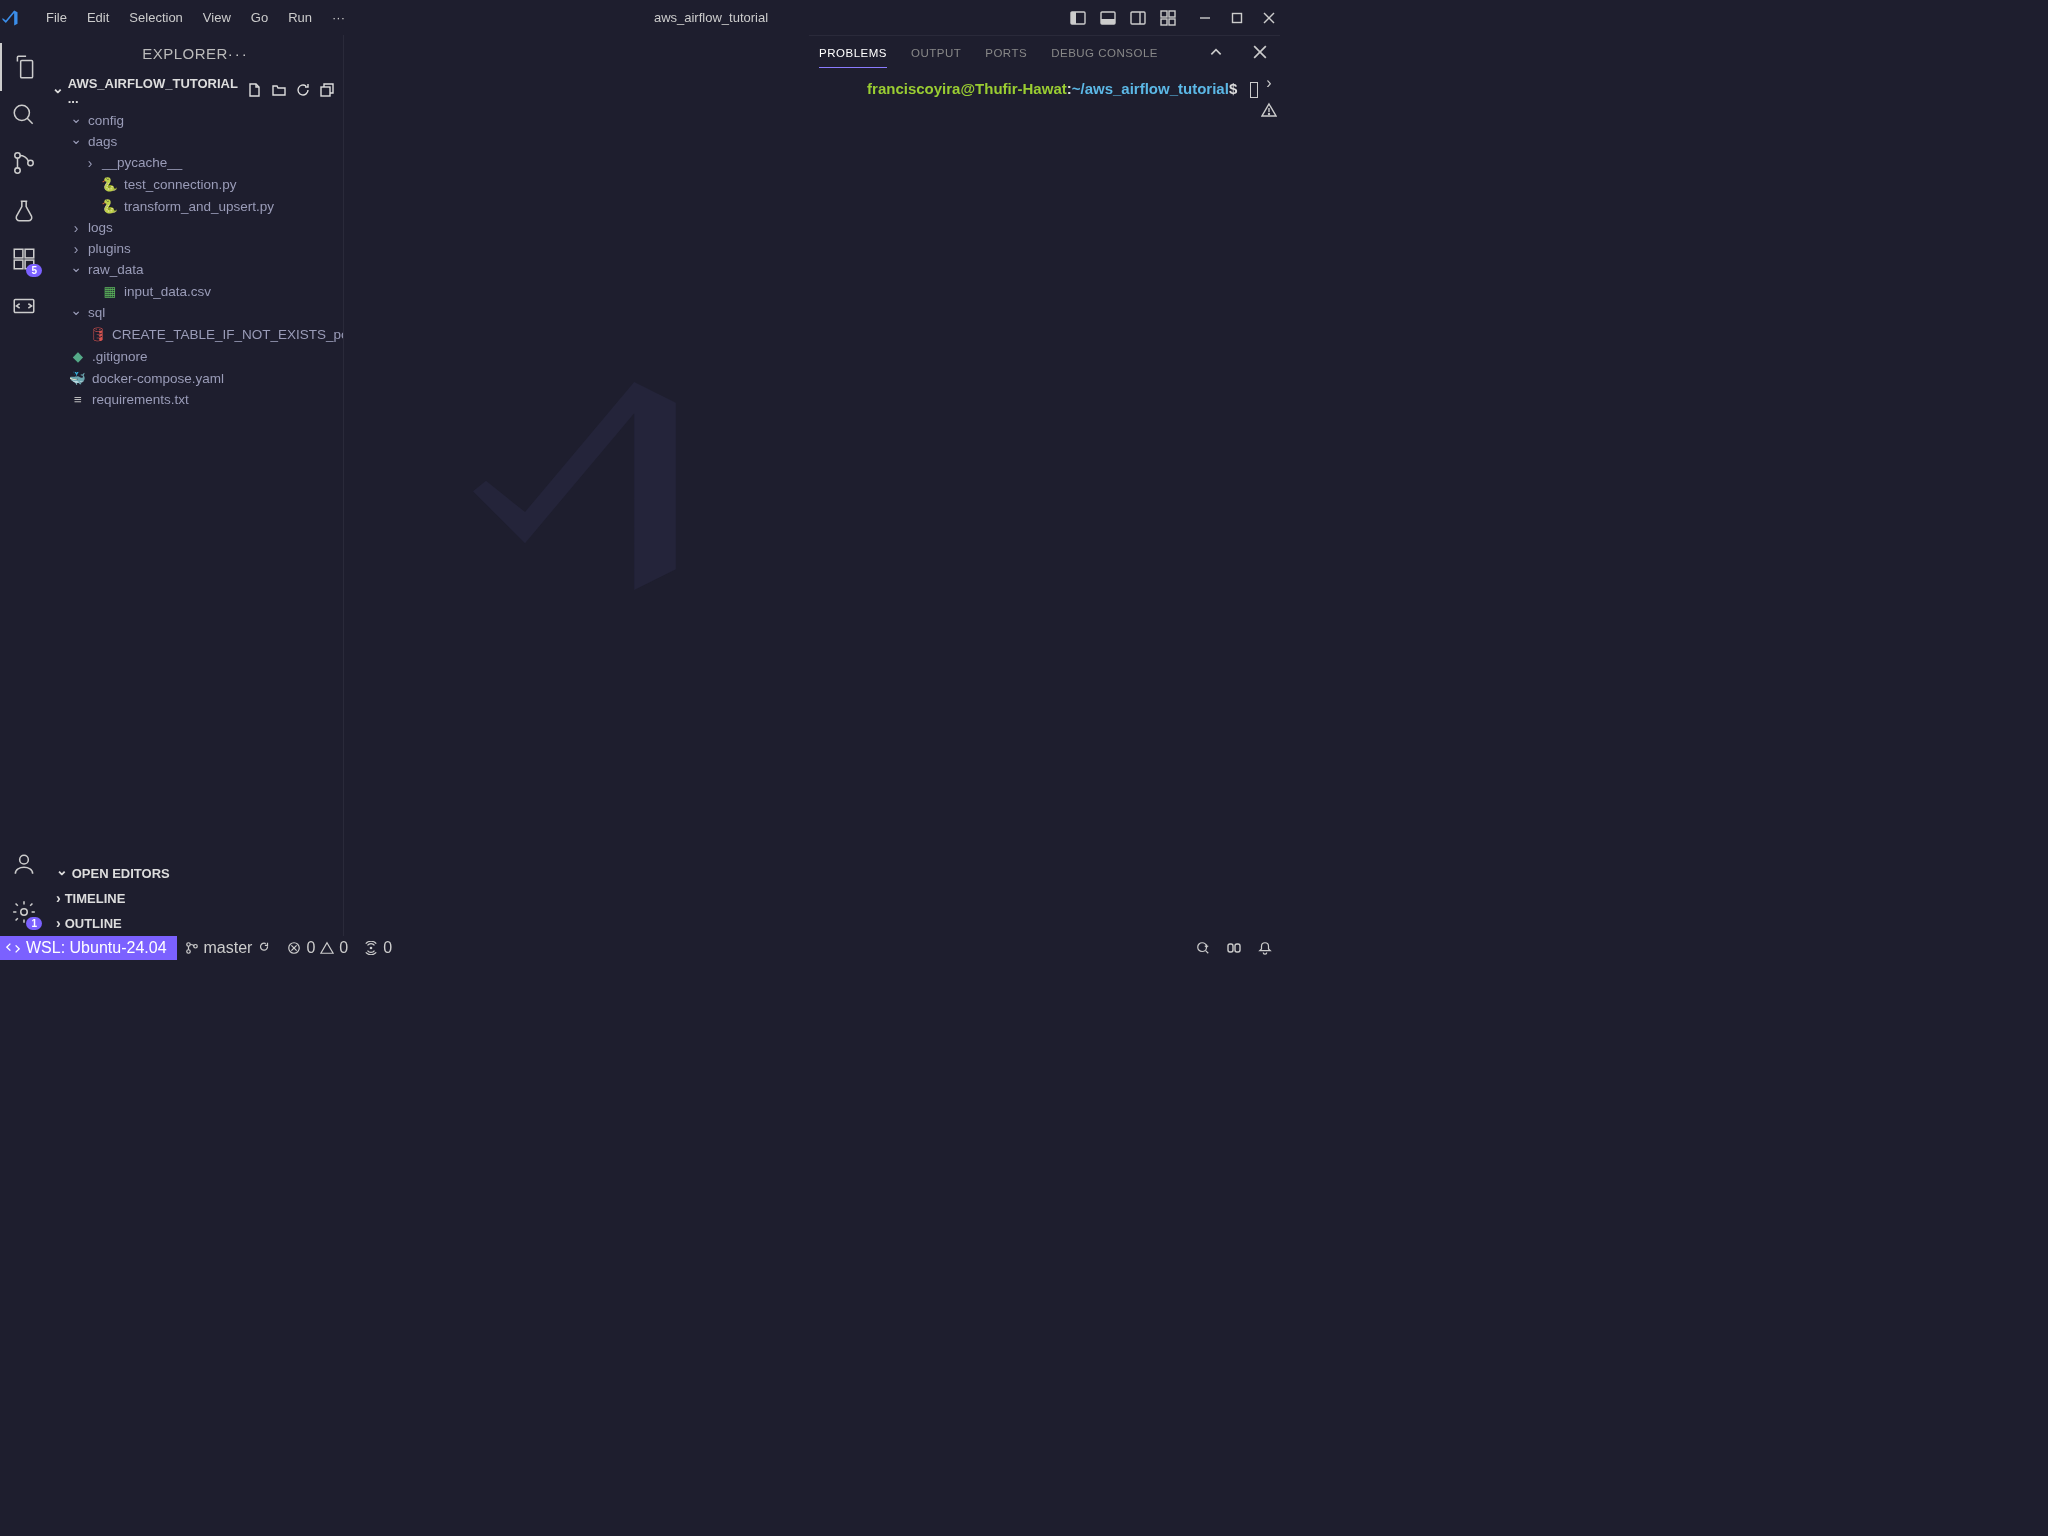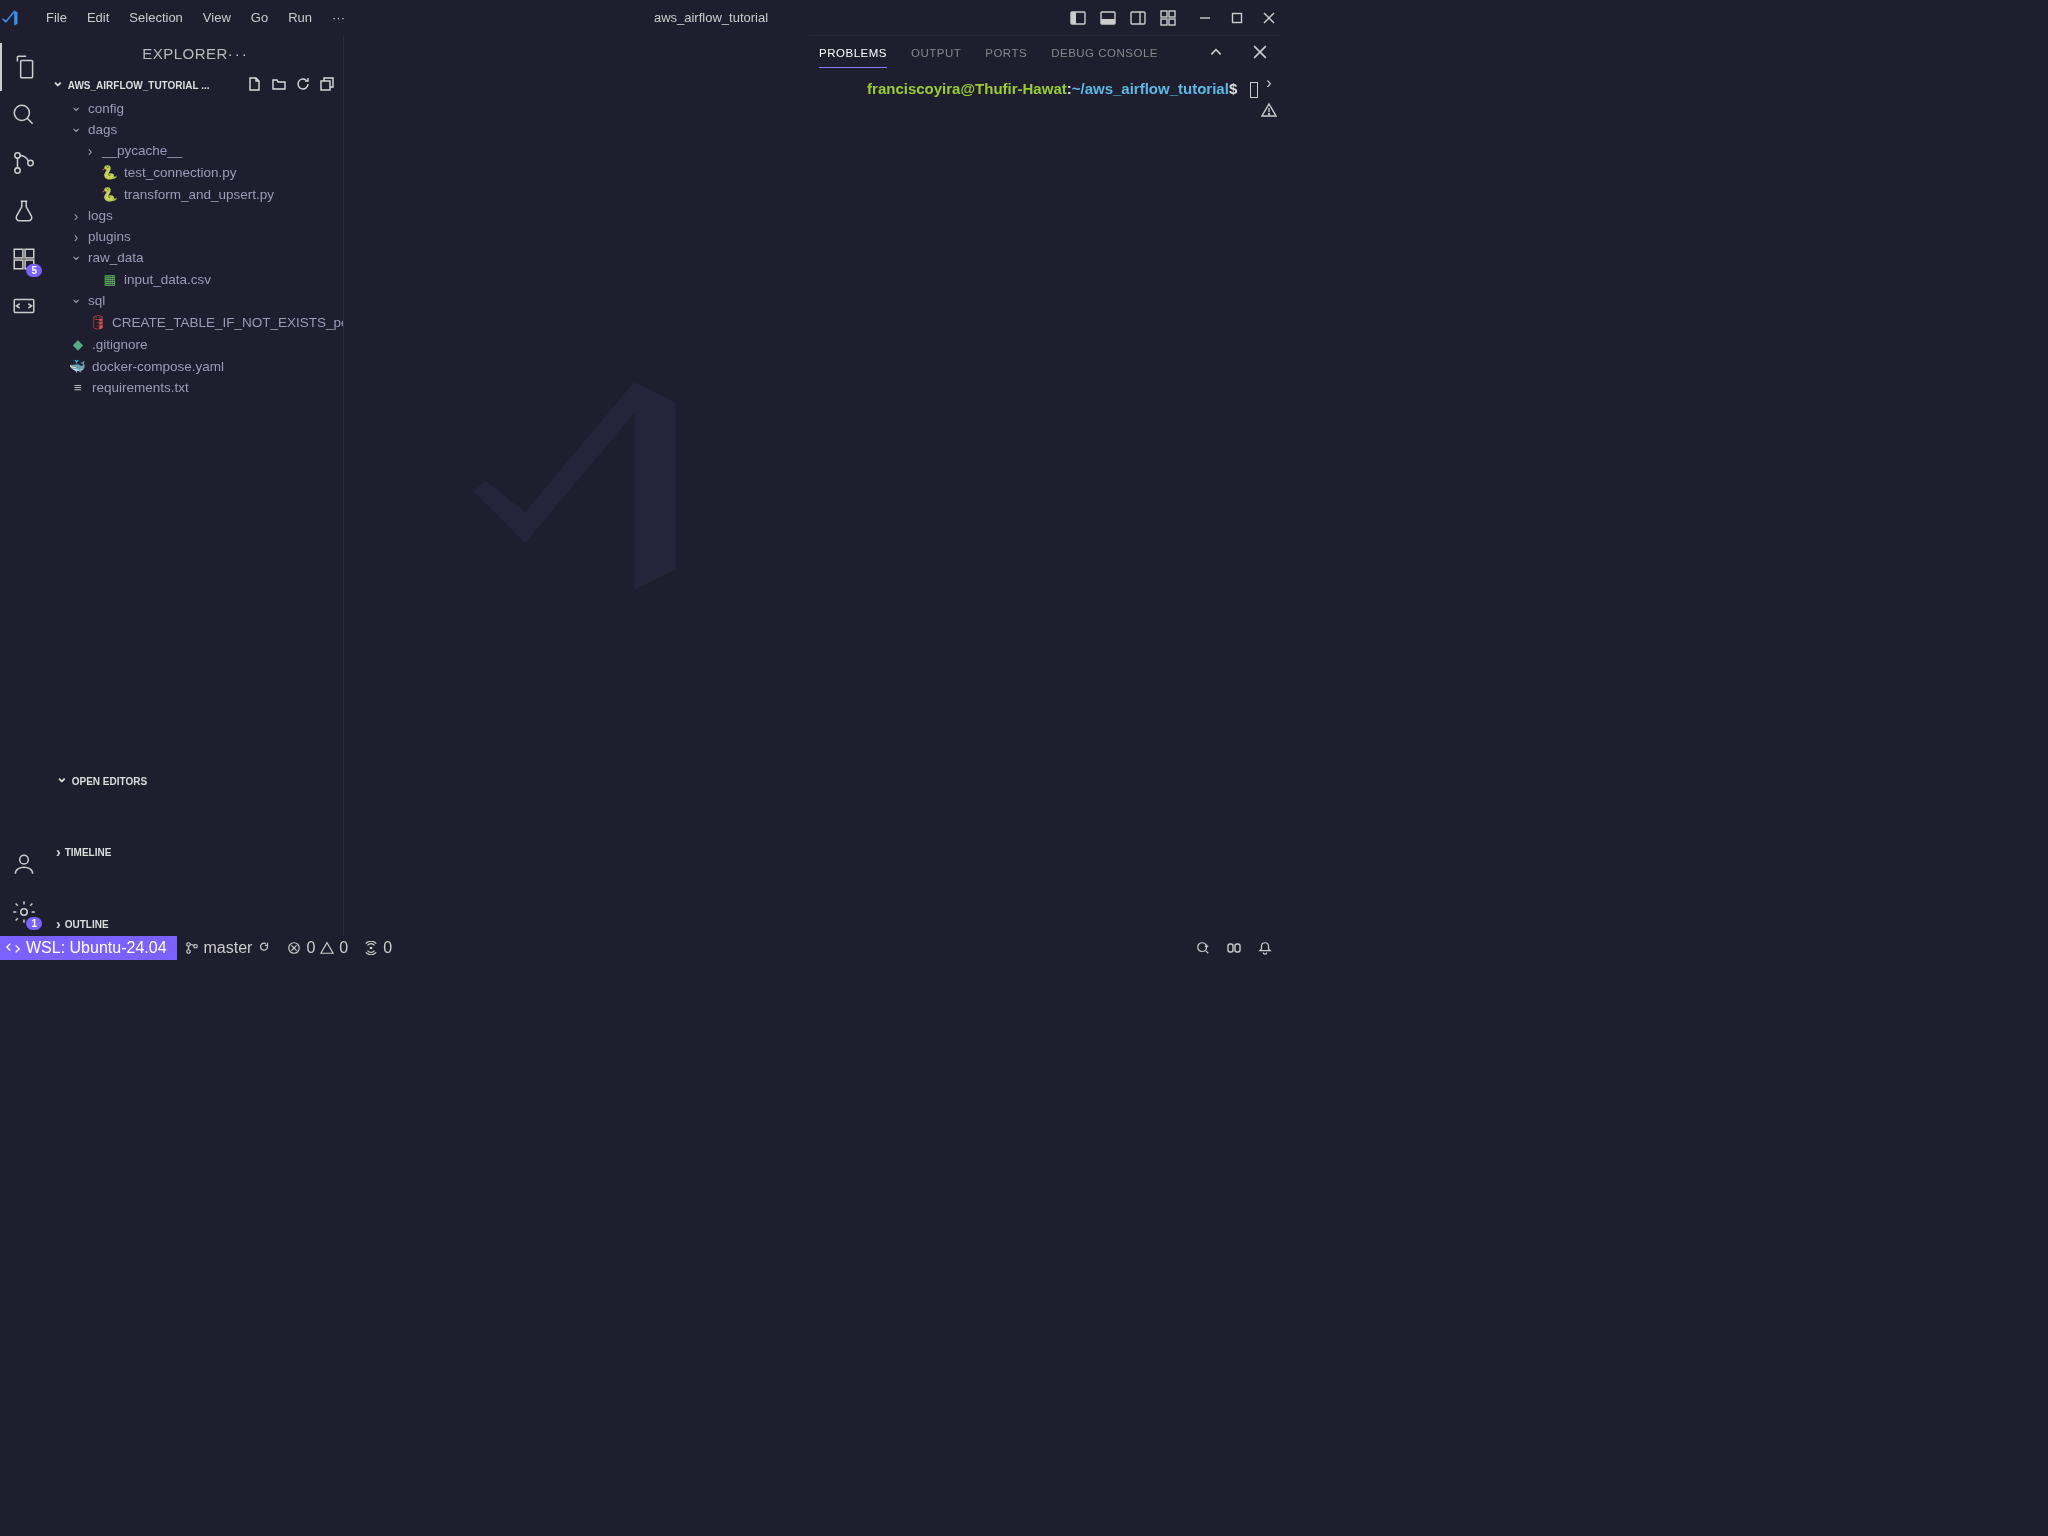--- a/index.html
+++ b/index.html
@@ -23,40 +23,40 @@
   .activitybar .act-item { width: 48px; height: 48px; display:flex; align-items:center; justify-content:center; cursor:pointer; position:relative; }
   .activitybar .act-item.active { border-left: 2px solid #cccccc; }
   .activitybar .act-item svg { width: 26px; height: 26px; }
   .activitybar .spacer { flex: 1; }
   .badge { position:absolute; bottom:6px; right:6px; background:#7b61ff; color:#fff; font-size:10px; border-radius:8px; padding:1px 5px; font-weight:bold; }
 
   
   .sidebar { width: 296px; background: #1e1e2e; display:flex; flex-direction:column; border-right: 1px solid #2a2a3a; }
   .sidebar-header { padding: 10px 14px; font-size: 15px; letter-spacing: 0.5px; color:#bbbbbb; display:flex; justify-content:center; align-items:center; }
   .sidebar-header .dots { color:#cccccc; cursor:pointer; letter-spacing:2px; }
-  .section-header { padding: 4px 8px 4px 4px; font-size: 10px; font-weight: bold; color:#dddddd; display:flex; align-items:center; gap:4px; cursor:pointer; }
+  .section-header { padding: 4px 8px 4px 4px; font-size: 13px; font-weight: bold; color:#dddddd; display:flex; align-items:center; gap:4px; cursor:pointer; }
   .section-header .actions { margin-left:auto; display:flex; gap:8px; }
   .section-header .actions span { cursor:pointer; }
 
   .tree { flex:1; overflow:auto; font-size:13.5px; }
   .tree-item { display:flex; align-items:center; padding:3px 0 3px 14px; cursor:pointer; color:#9a9cb8; gap:6px; white-space:nowrap; overflow:hidden; }
   .tree-item.folder { color:#9a9cb8; }
   .tree-item .chev { width:12px; display:inline-flex; justify-content:center; font-size:11px; }
   .tree-item .icon { width:16px; display:inline-flex; justify-content:center; }
   .indent-1 { padding-left: 22px; }
   .indent-2 { padding-left: 36px; }
   .py-icon { color:#4b8bbe; }
   .csv-icon { color:#5cb85c; }
   .sql-icon { color:#d9534f; }
   .git-icon { color:#5a8; }
   .docker-icon { color:#d6336c; }
   .txt-icon { color:#bbbbbb; }
 
   .bottom-sections { border-top: none; }
-  .bottom-sections .section-header { padding:5px 8px;margin-top:48px; }
+  .bottom-sections .section-header { padding:5px 8px; }
 
   
   .editor-area { flex:1; display:flex; flex-direction:row; background:#1e1e2e; }
   .editor-bg { flex:1; display:flex; align-items:center; justify-content:center; }
   .editor-bg svg { opacity:1; }
 
   .panel { height: 500px; border-top: 1px solid #2a2a3a; display:flex; flex-direction:column; }
   .panel-tabs { display:flex; align-items:center; padding: 0 10px; height:34px; gap:24px; font-size:11.5px; color:#888; }
   .panel-tabs .tab { cursor:pointer; padding:8px 0; letter-spacing:0.5px; }
   .panel-tabs .tab.active { color:#fff; border-bottom:1px solid #8a7bff; }

